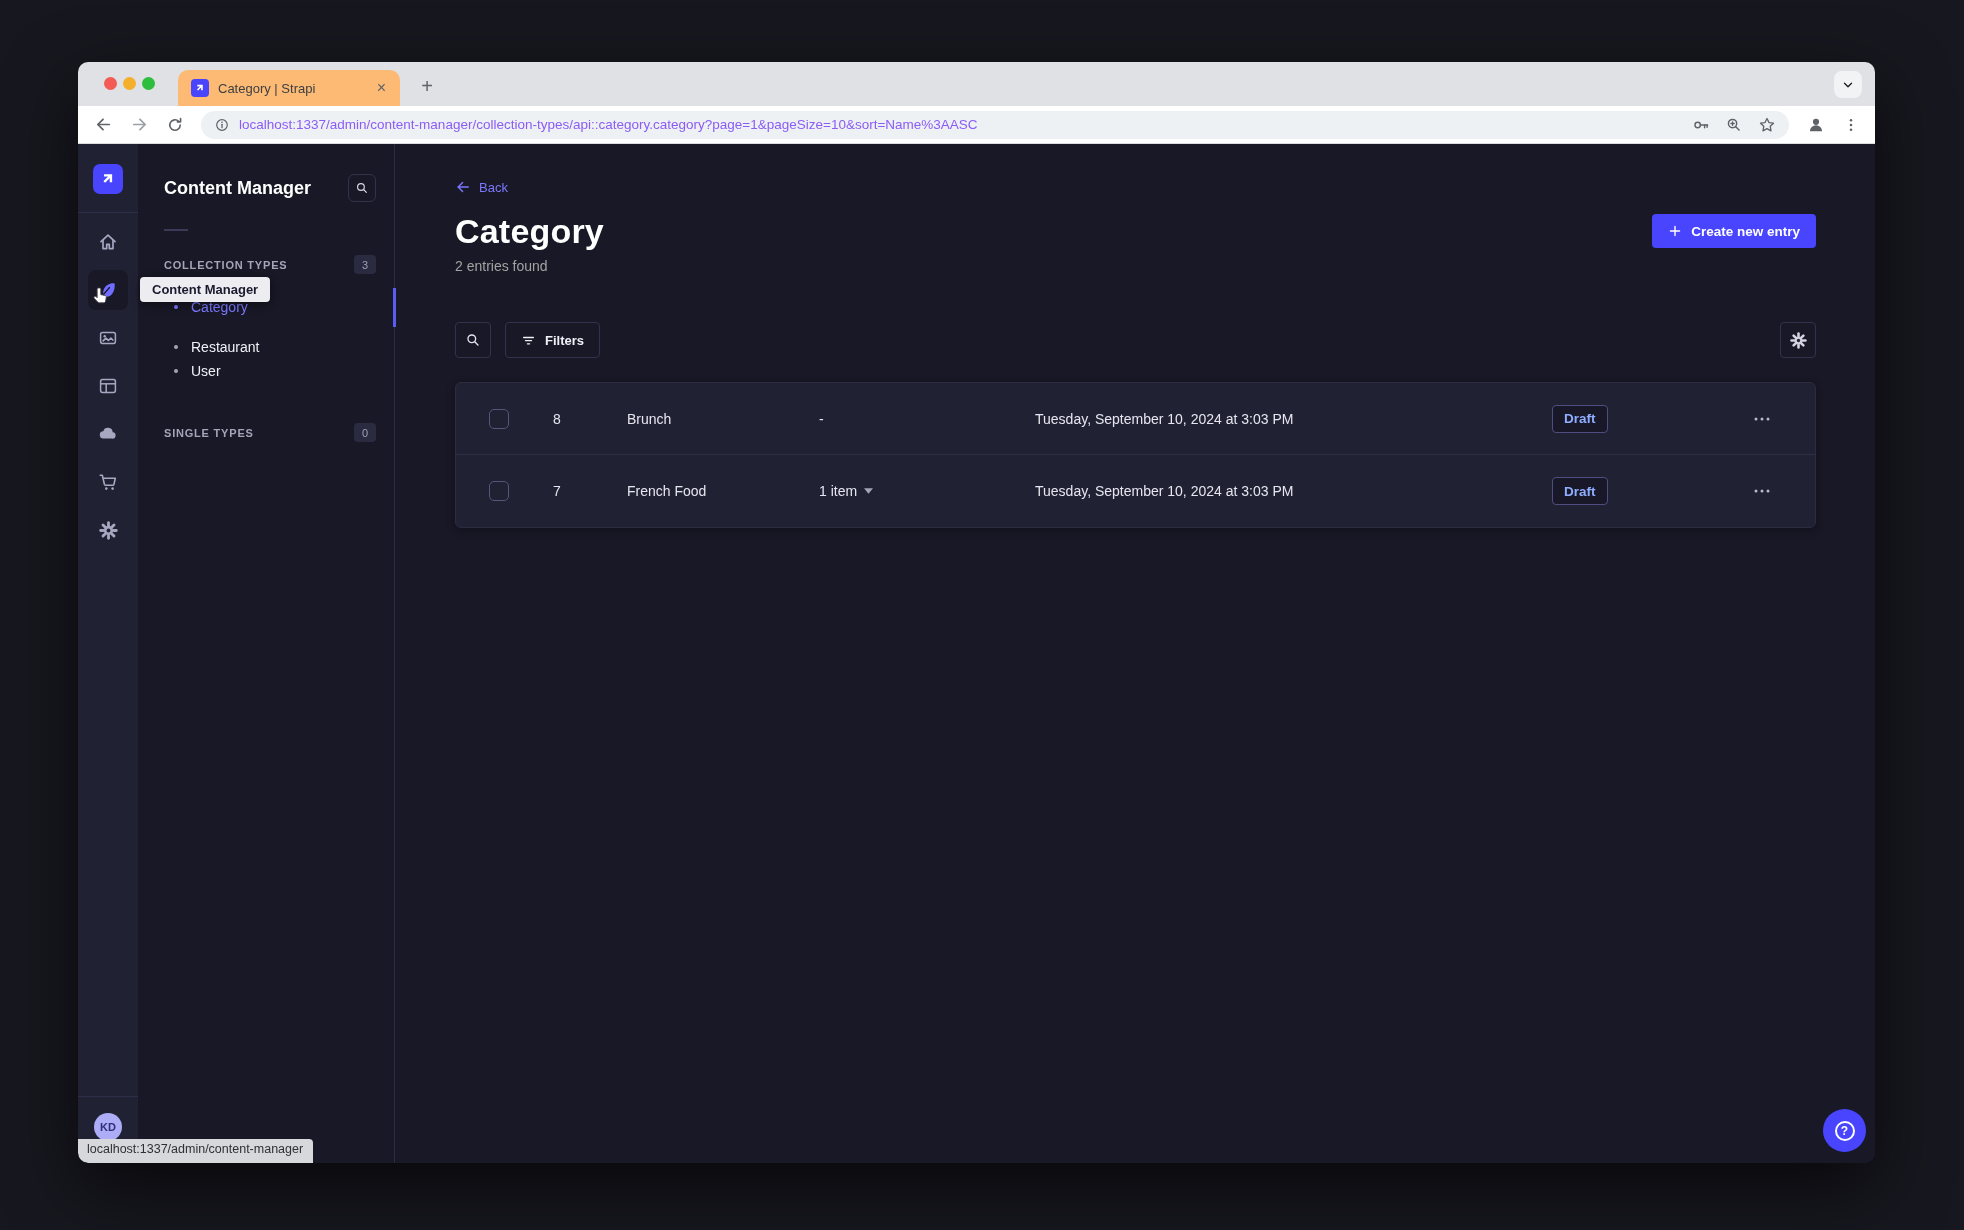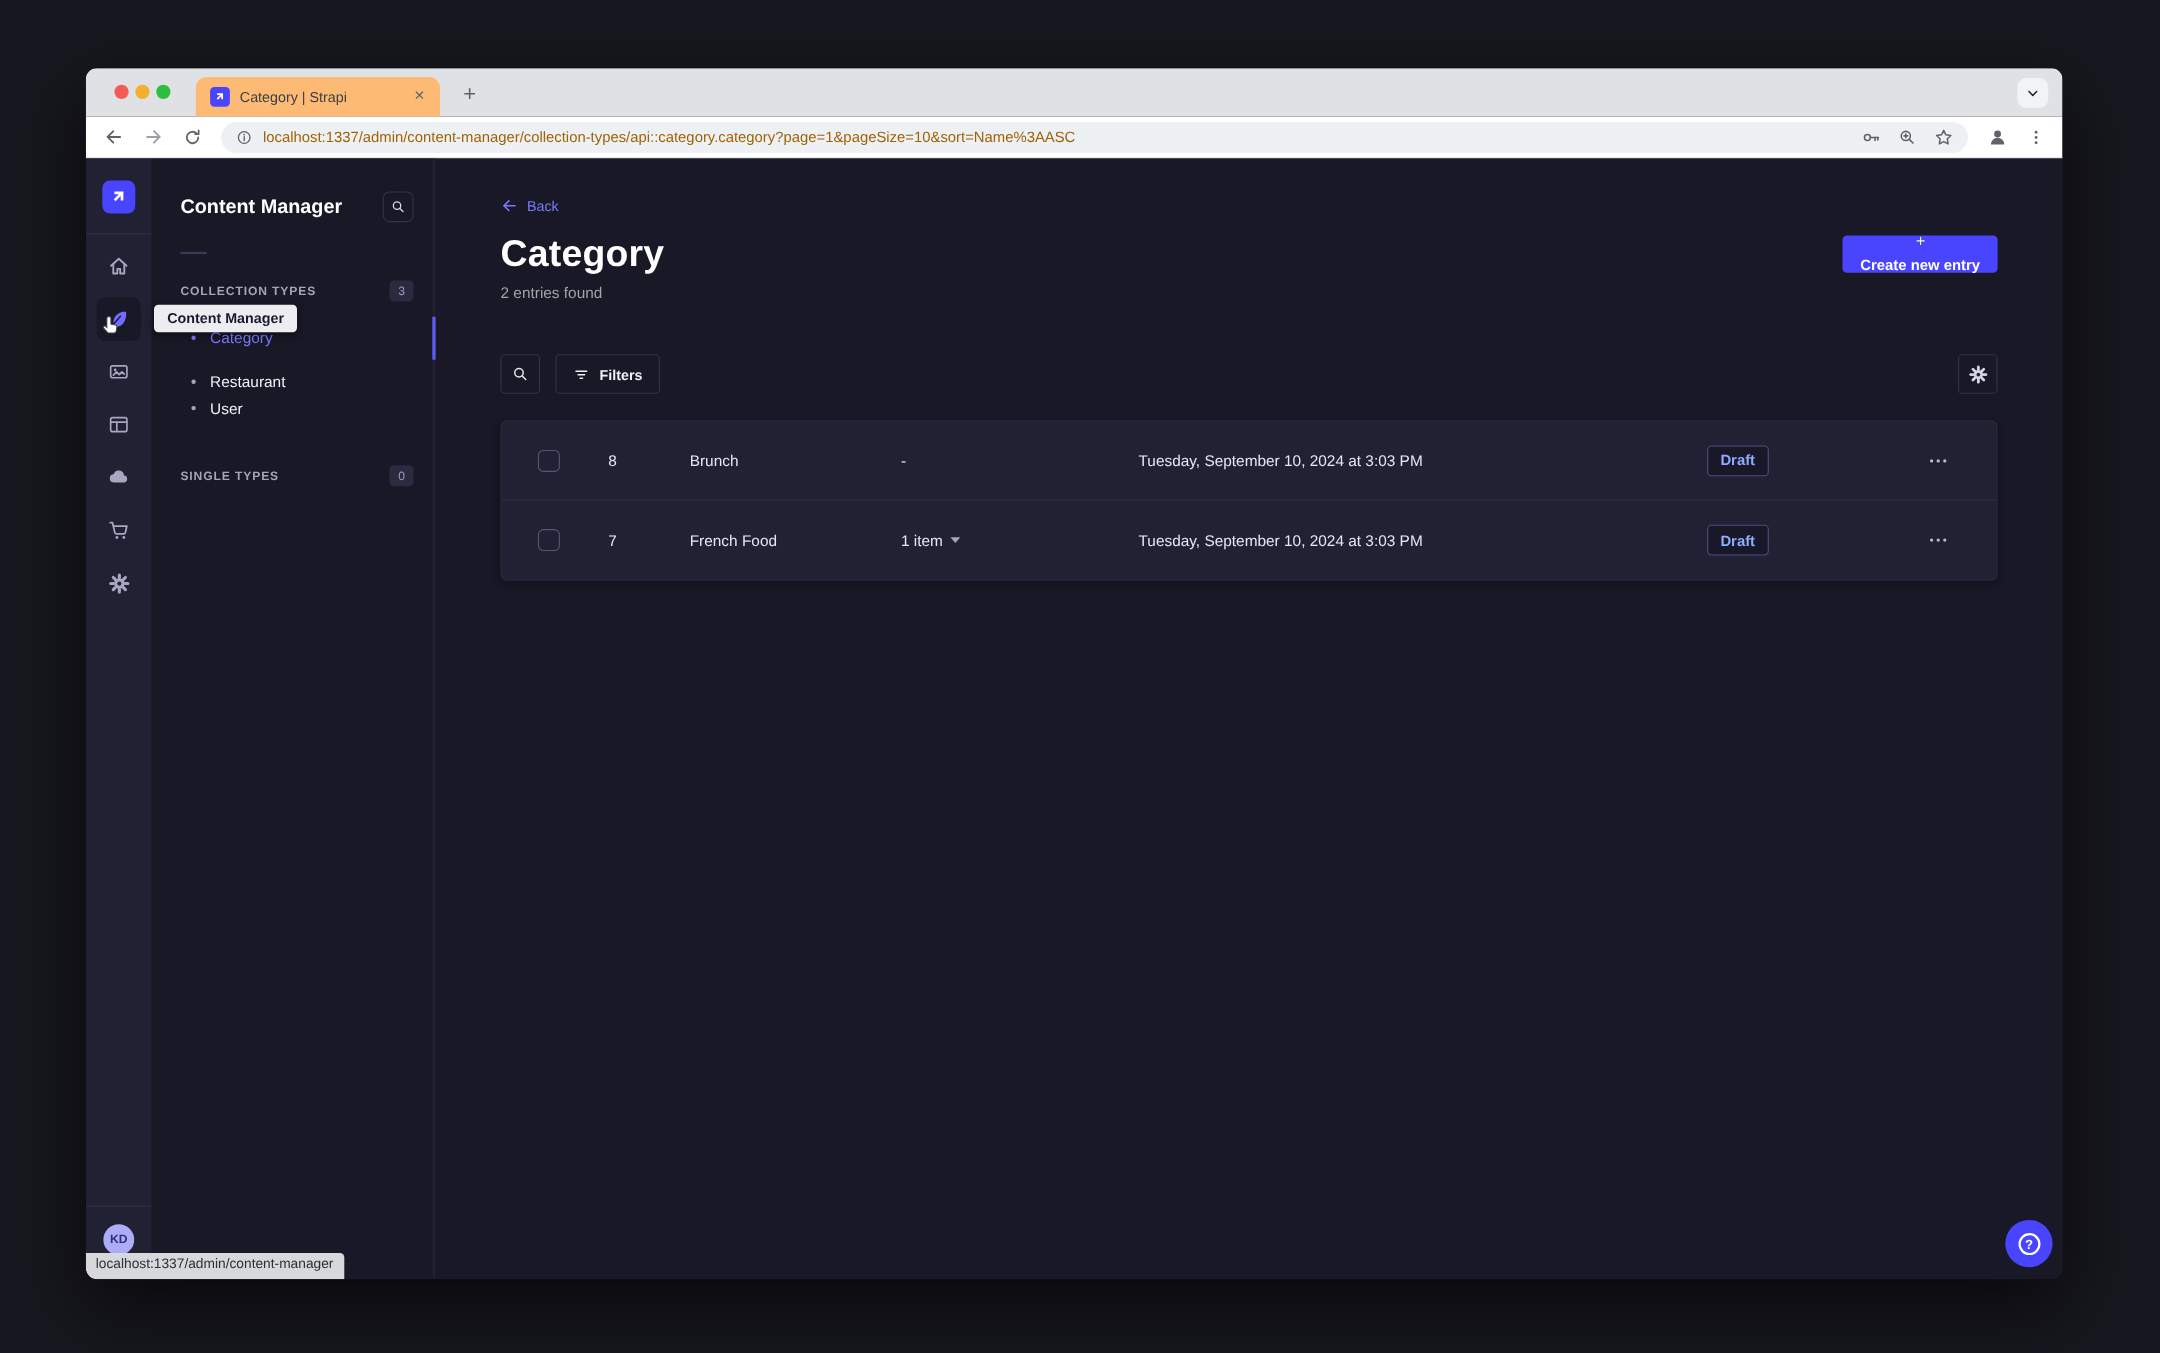--- a/index.html
+++ b/index.html
@@ -30,21 +30,21 @@
   .tabsearch { position:absolute; right:13px; top:9px; width:28px; height:27px; background:#f1f3f4;
                border-radius:8px; display:flex; align-items:center; justify-content:center; color:#202124; }
 
   
   .urlbar { height:38px; background:#fff; border-bottom:1px solid #dadce0; display:flex;
             align-items:center; padding:0 16px; gap:17px; flex:0 0 38px; }
   .navicon { color:#5f6368; display:flex; }
   .navicon.dim { color:#9aa0a6; }
   .omnibox { flex:1; height:28px; background:#eef1f4; border-radius:14px; display:flex;
              align-items:center; padding:0 13px; gap:9px; }
-  .url { font-size:13.5px; color:#a16207; white-space:nowrap; overflow:hidden; flex:1; }
+  .url { font-size:13.5px; color:#8b5cf6; white-space:nowrap; overflow:hidden; flex:1; }
   .omniicons { display:flex; gap:15px; color:#5f6368; }
 
   
   .app { flex:1; display:flex; background:#181826; position:relative; overflow:hidden; }
 
   
   .rail { width:60px; flex:0 0 60px; background:#212134; position:relative; }
   .logo { position:absolute; left:15px; top:20px; width:30px; height:30px; border-radius:7px;
           background:#4945ff; display:flex; align-items:center; justify-content:center; }
   .raildiv { position:absolute; left:0; width:60px; height:1px; background:#2e2e48; }
@@ -84,21 +84,21 @@
 
   
   .maincol { flex:1; position:relative; padding:34px 59px 0 60px; }
   .backrow { display:flex; align-items:center; gap:8px; color:#7b79ff; height:18px;
              margin-bottom:16px; width:max-content; }
   .backrow span { font-size:13px; }
   .titlerow { display:flex; align-items:flex-start; justify-content:space-between; height:40px; }
   h1.pagetitle { font-size:34px; font-weight:bold; color:#fff; line-height:38px; letter-spacing:.2px; }
   .createbtn { margin-top:2px; height:34px; background:#4945ff; border:none; border-radius:4px;
                color:#fff; font-size:13.5px; font-weight:bold; display:flex; align-items:center;
-               gap:9px; padding:0 16px; font-family:inherit;flex-direction:column; }
+               gap:9px; padding:0 16px; font-family:inherit; }
   .subtitle { margin-top:6px; font-size:14px; color:#a3a3a3; height:16px; }
   .tablebar { margin-top:48px; height:36px; display:flex; align-items:flex-start; gap:14px; }
   .sqbtn { width:36px; height:36px; border:1px solid #32324d; border-radius:4px; background:transparent;
            display:flex; align-items:center; justify-content:center; color:#e4e4ef; }
   .filterbtn { height:36px; border:1px solid #32324d; border-radius:4px; background:transparent;
                color:#f0f0f7; font-size:13px; font-weight:bold; display:flex; align-items:center;
                gap:9px; padding:0 15px; font-family:inherit; }
   .gearbtn { margin-left:auto; color:#d4d4e2; }
 
   

